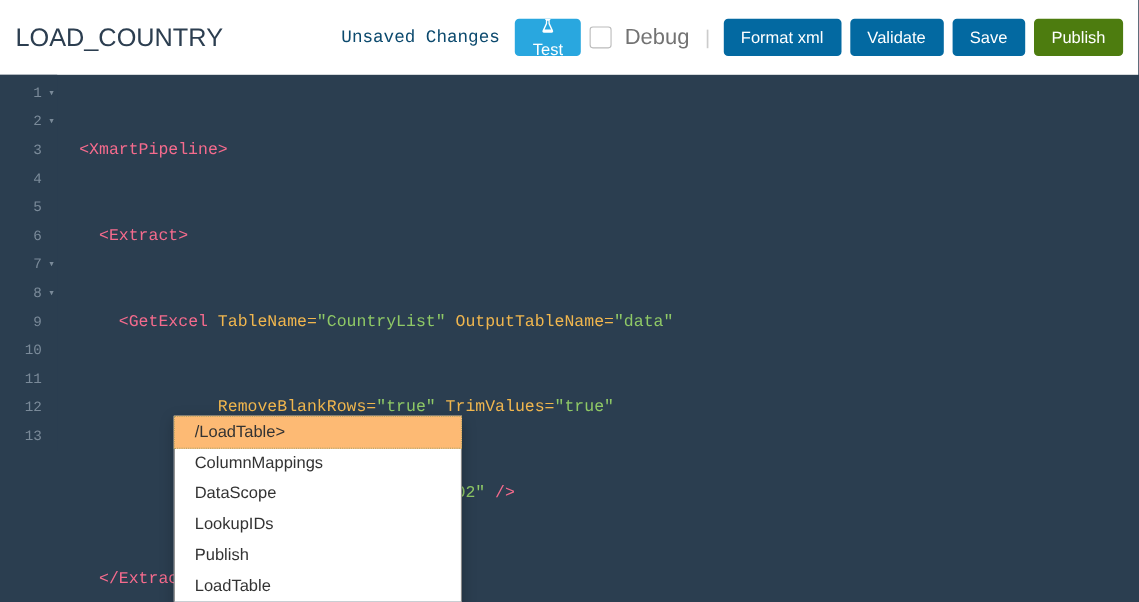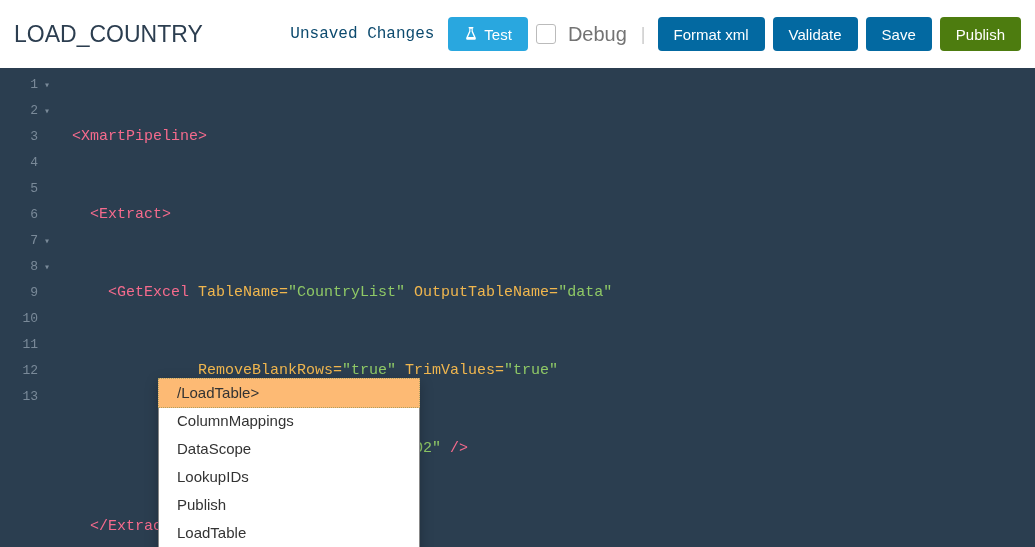--- a/index.html
+++ b/index.html
@@ -35,21 +35,21 @@
     border: none;
     border-radius: 4px;
     padding: 0 16px;
     font-size: 15px;
     color: #fff;
     cursor: pointer;
     display: inline-flex;
     align-items: center;
     gap: 6px;
   }
-  .btn-test { background: #29a7df; }
+  .btn-test { background: #29a7df; flex-direction: column; }
   .btn-gray { background: #0369a1; }
   .btn-publish { background: #4d7c0f; }
   .debug-box {
     width: 20px; height: 20px;
     border: 1px solid #bbb;
     border-radius: 3px;
     background: #fff;
     cursor: pointer;
   }
   .debug-label { color: #737373; font-size: 20px; margin-left: 4px; }

